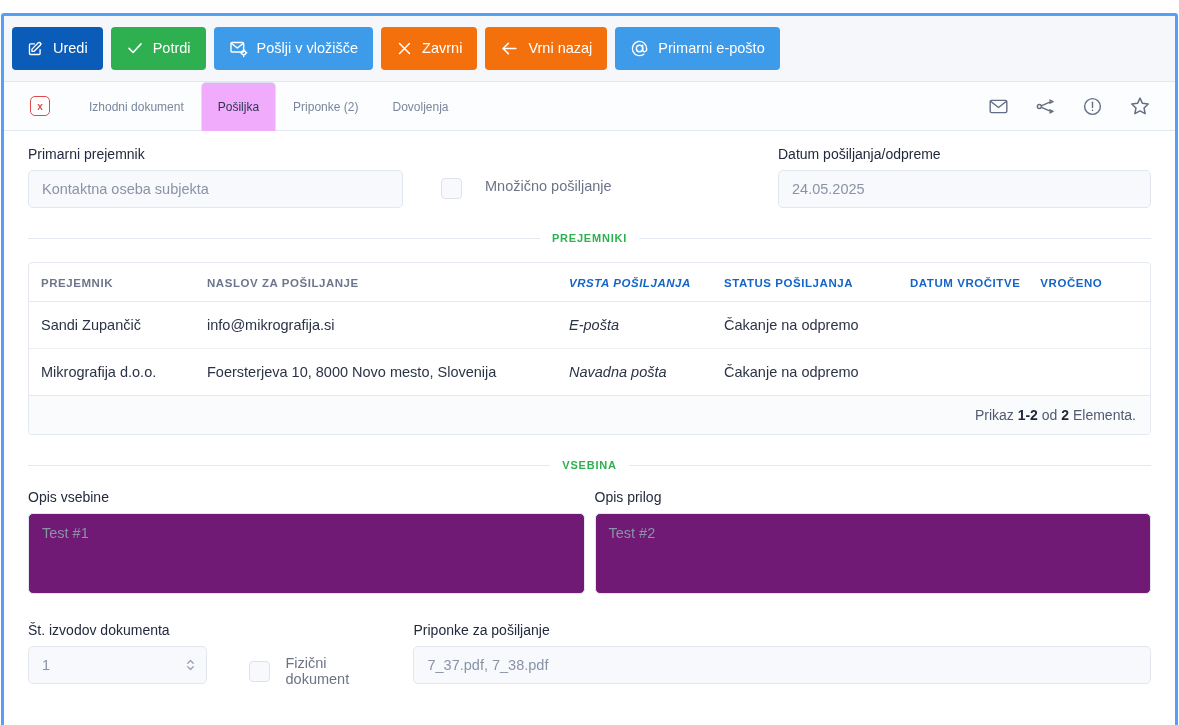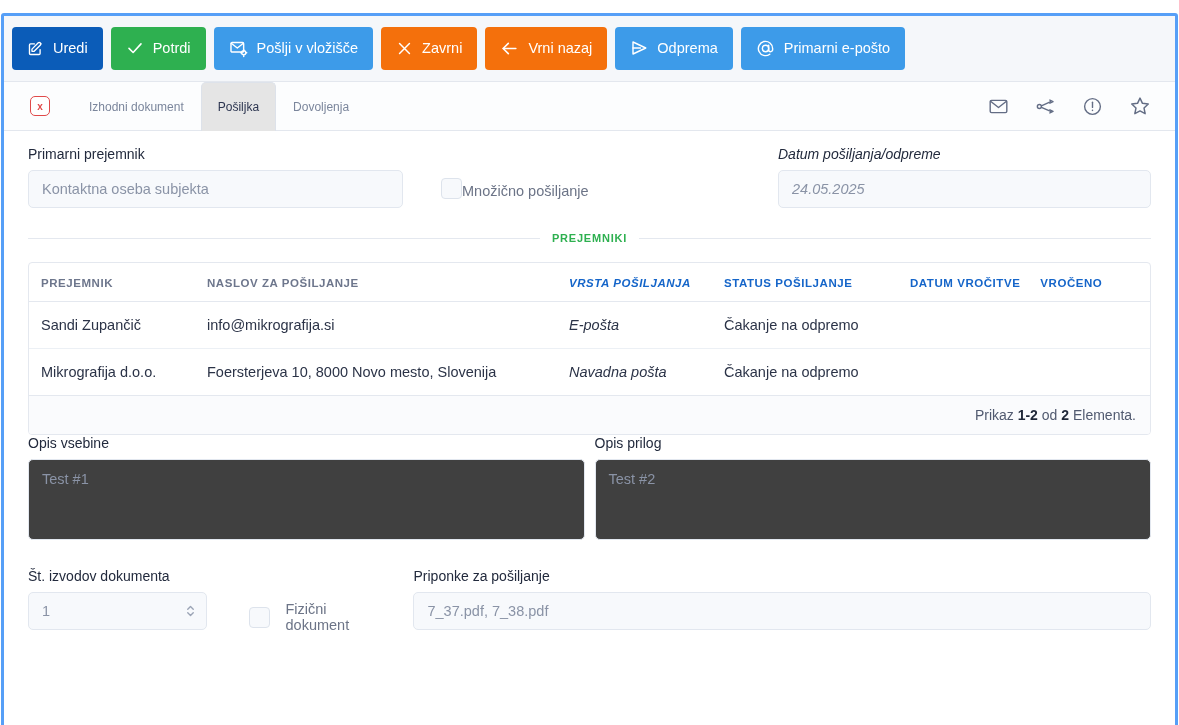--- a/index.html
+++ b/index.html
@@ -94,21 +94,21 @@
     cursor: pointer;
     background: transparent;
     border: 1px solid transparent;
     border-bottom: none;
     position: relative;
     top: 0;
     height: 100%;
   }
   .tab.active {
     color: #2c3550;
-    background: #e5e5e5;
+    background: #f0abfc;
     border-color: #dde2ea;
     border-radius: 5px 5px 0 0;
     margin-bottom: -1px;
     height: calc(100% + 1px);
   }
   #tab-actions {
     margin-left: auto;
     display: flex;
     align-items: center;
     gap: 26px;
@@ -137,43 +137,43 @@
     border-radius: 5px;
     height: 38px;
     display: flex;
     align-items: center;
     padding: 17px 13px;
     font-size: 14.5px;
     color: #8a93a6;
     width: 100%;
   }
   .ro-area {
-    background: #404040;
+    background: #701a75;
     border: 1px solid #e2e7ef;
     border-radius: 5px;
     height: 81px;
     padding: 11px 13px;
     font-size: 14.5px;
     color: #8a93a6;
     width: 100%;
   }
 
   
   #row-primary {
     display: flex;
     align-items: flex-start;
     padding-top: 15px;
   }
   #primary-col { width: 375px; }
   #mass-col {
-    display: flex; align-items: flex-end; gap: 0;
+    display: flex; align-items: flex-start; gap: 23px;
     padding-top: 32px;
     margin-left: 38px;
   }
-  #date-col { width: 373px; margin-left: auto; font-style: italic; }
+  #date-col { width: 373px; margin-left: auto; }
 
   .cbx {
     width: 21px; height: 21px;
     background: #f7f9fc;
     border: 1px solid #dde3ec;
     border-radius: 4px;
     cursor: pointer;
     flex: 0 0 auto;
   }
   .cbx-label {
@@ -334,29 +334,20 @@
     <button class="tb-btn c-orange">
       <span class="ico">
         <svg width="19" height="19" viewBox="0 0 24 24" fill="none" stroke="#fff" stroke-width="2" stroke-linecap="round" stroke-linejoin="round">
           <path d="M20 12H4"></path>
             <path d="M10.5 5.5 4 12l6.5 6.5"></path>
         </svg>
       </span>
       <span class="tb-label">Vrni nazaj</span>
     </button>
 
-    <button class="tb-btn c-blue">
-      <span class="ico">
-        <svg width="18" height="18" viewBox="0 0 24 24" fill="none" stroke="#fff" stroke-width="1.9" stroke-linecap="round" stroke-linejoin="round">
-          <path d="M4 4 21 12 4 20z"></path>
-            <path d="M4 12h10"></path>
-        </svg>
-      </span>
-      <span class="tb-label">Odprema</span>
-    </button>
 
     <button class="tb-btn c-blue">
       <span class="ico">
         <svg width="19" height="19" viewBox="0 0 24 24" fill="none" stroke="#fff" stroke-width="1.8" stroke-linecap="round" stroke-linejoin="round">
           <circle cx="12" cy="12" r="4"></circle>
           <path d="M16 8v5.5a2.5 2.5 0 0 0 5 0V12a9 9 0 1 0-3.6 7.2"></path>
         </svg>
       </span>
       <span class="tb-label">Primarni e-pošto</span>
     </button>
@@ -365,20 +356,23 @@
 
   <div id="tabbar">
 
     <div id="close-badge">x</div>
 
     <div class="tab">
       <span>Izhodni dokument</span>
     </div>
     <div class="tab active">
       <span>Pošiljka</span>
+    </div>
+    <div class="tab">
+      <span>Priponke (2)</span>
     </div>
     <div class="tab">
       <span>Dovoljenja</span>
     </div>
 
     <div id="tab-actions">
       <span class="act">
         <svg width="21" height="21" viewBox="0 0 24 24" fill="none" stroke="#636d85" stroke-width="1.6" stroke-linecap="round" stroke-linejoin="round">
           <rect x="2.5" y="5" width="19" height="14" rx="1.6"></rect>
           <path d="M2.9 6 12 13.2 21.1 6"></path>
@@ -435,21 +429,21 @@
       <span class="line"></span>
     </div>
 
     <div id="recipients-card">
       <table class="grid">
         <thead>
           <tr>
             <th class="muted col-a">PREJEMNIK</th>
             <th class="muted col-b">NASLOV ZA POŠILJANJE</th>
             <th class="link  col-c">VRSTA POŠILJANJA</th>
-            <th class="link  col-d">STATUS POŠILJANJE</th>
+            <th class="link  col-d">STATUS POŠILJANJA</th>
             <th class="link  col-e">DATUM VROČITVE</th>
             <th class="link  col-f">VROČENO</th>
           </tr>
         </thead>
         <tbody>
           <tr>
             <td class="col-a">Sandi Zupančič</td>
             <td class="col-b">info@mikrografija.si</td>
             <td class="col-c">E-pošta</td>
             <td class="col-d">Čakanje na odpremo</td>
@@ -468,20 +462,25 @@
       </table>
       <div id="grid-footer">
         <span>Prikaz</span>
         <b>1-2</b>
         <span>od</span>
         <b>2</b>
         <span>Elementa.</span>
       </div>
     </div>
 
+    <div class="divider centered">
+      <span class="line"></span>
+      <span class="dtext">VSEBINA</span>
+      <span class="line"></span>
+    </div>
 
     <div id="row-desc">
       <div id="desc-left">
         <label class="field-label">Opis vsebine</label>
         <div class="ro-area">Test #1</div>
       </div>
       <div id="desc-right">
         <label class="field-label">Opis prilog</label>
         <div class="ro-area">Test #2</div>
       </div>

